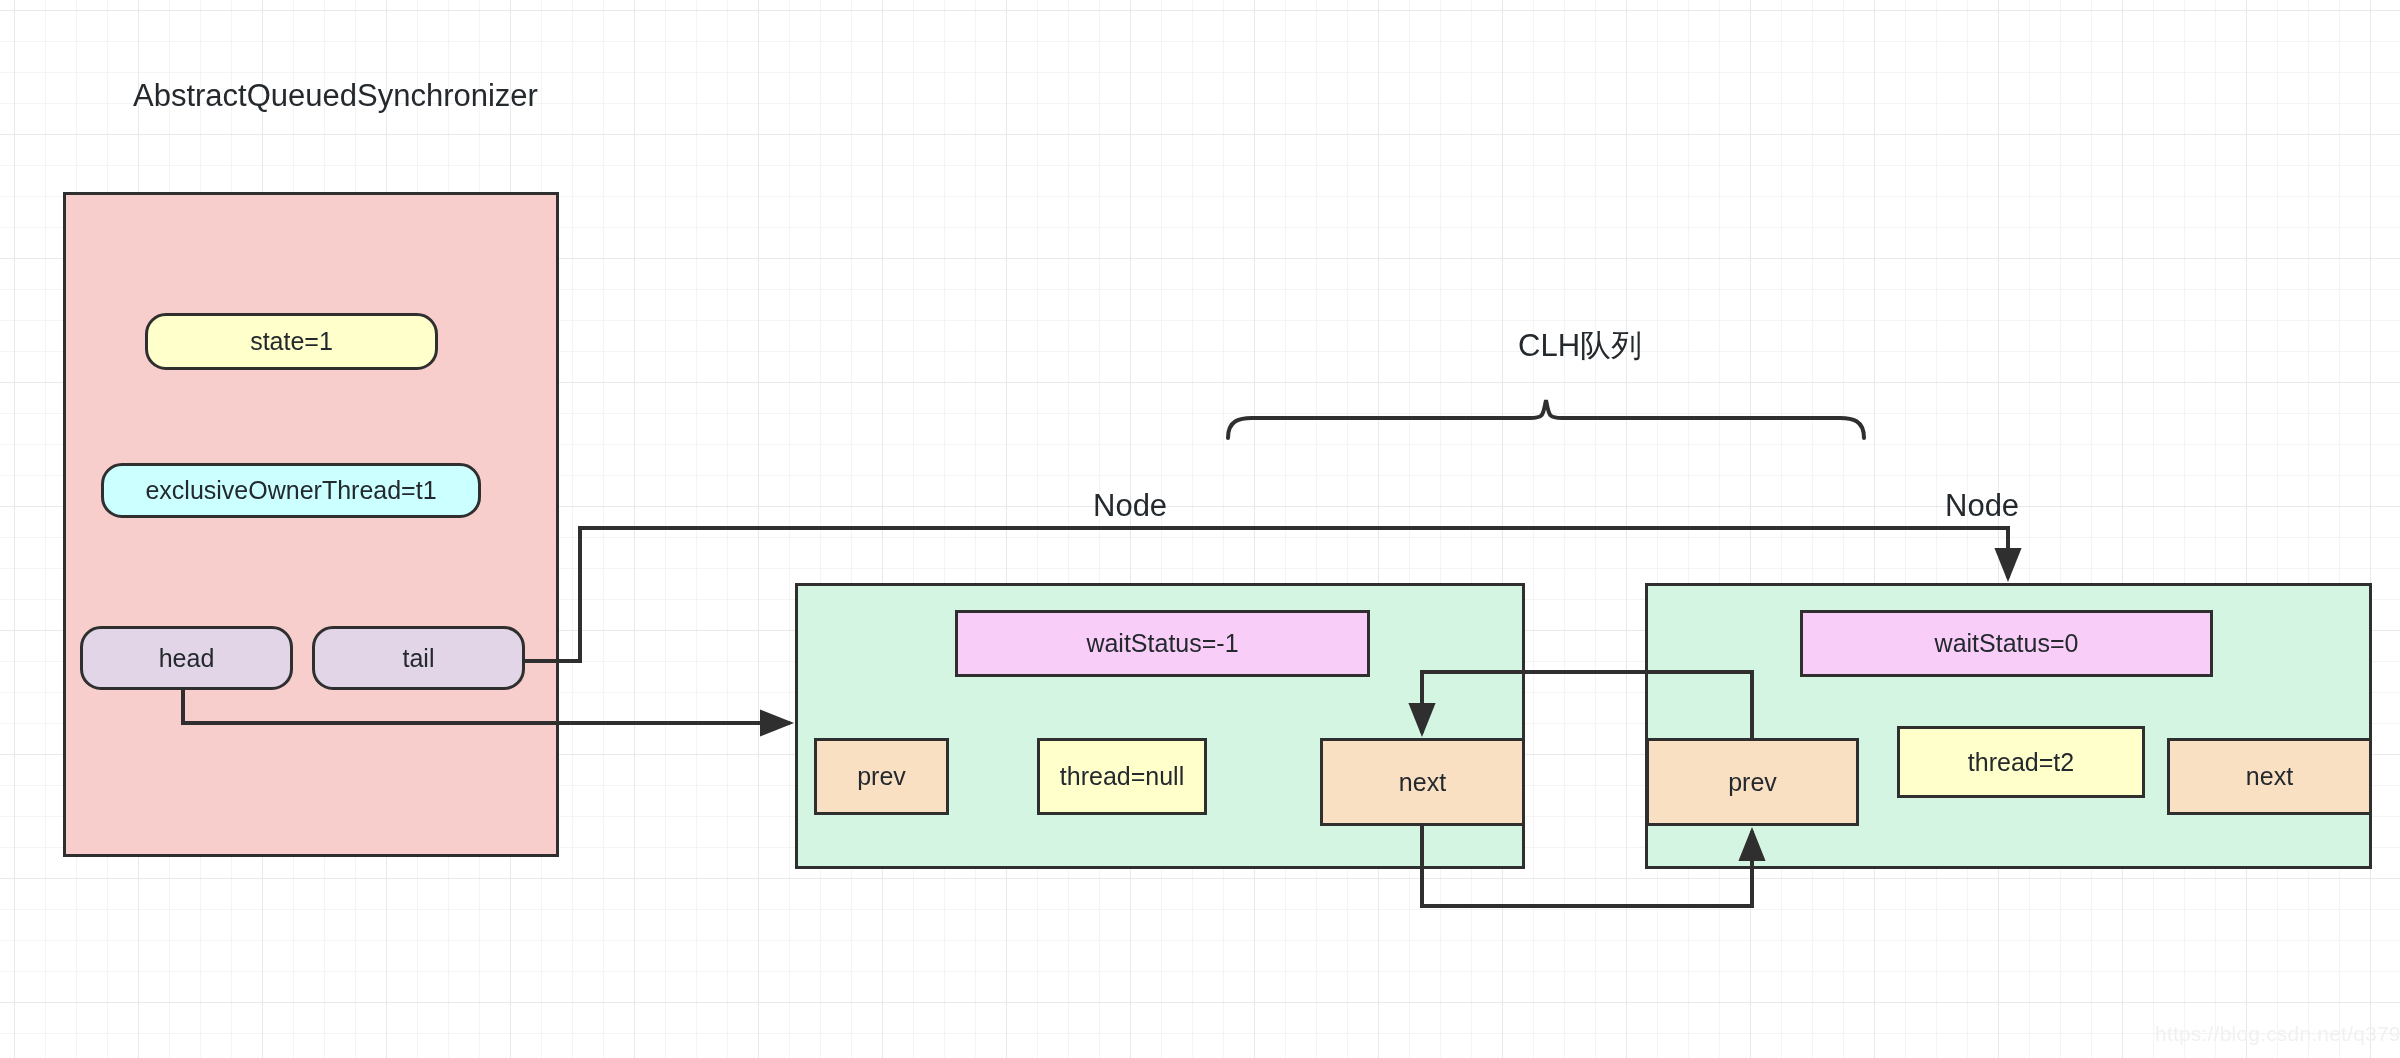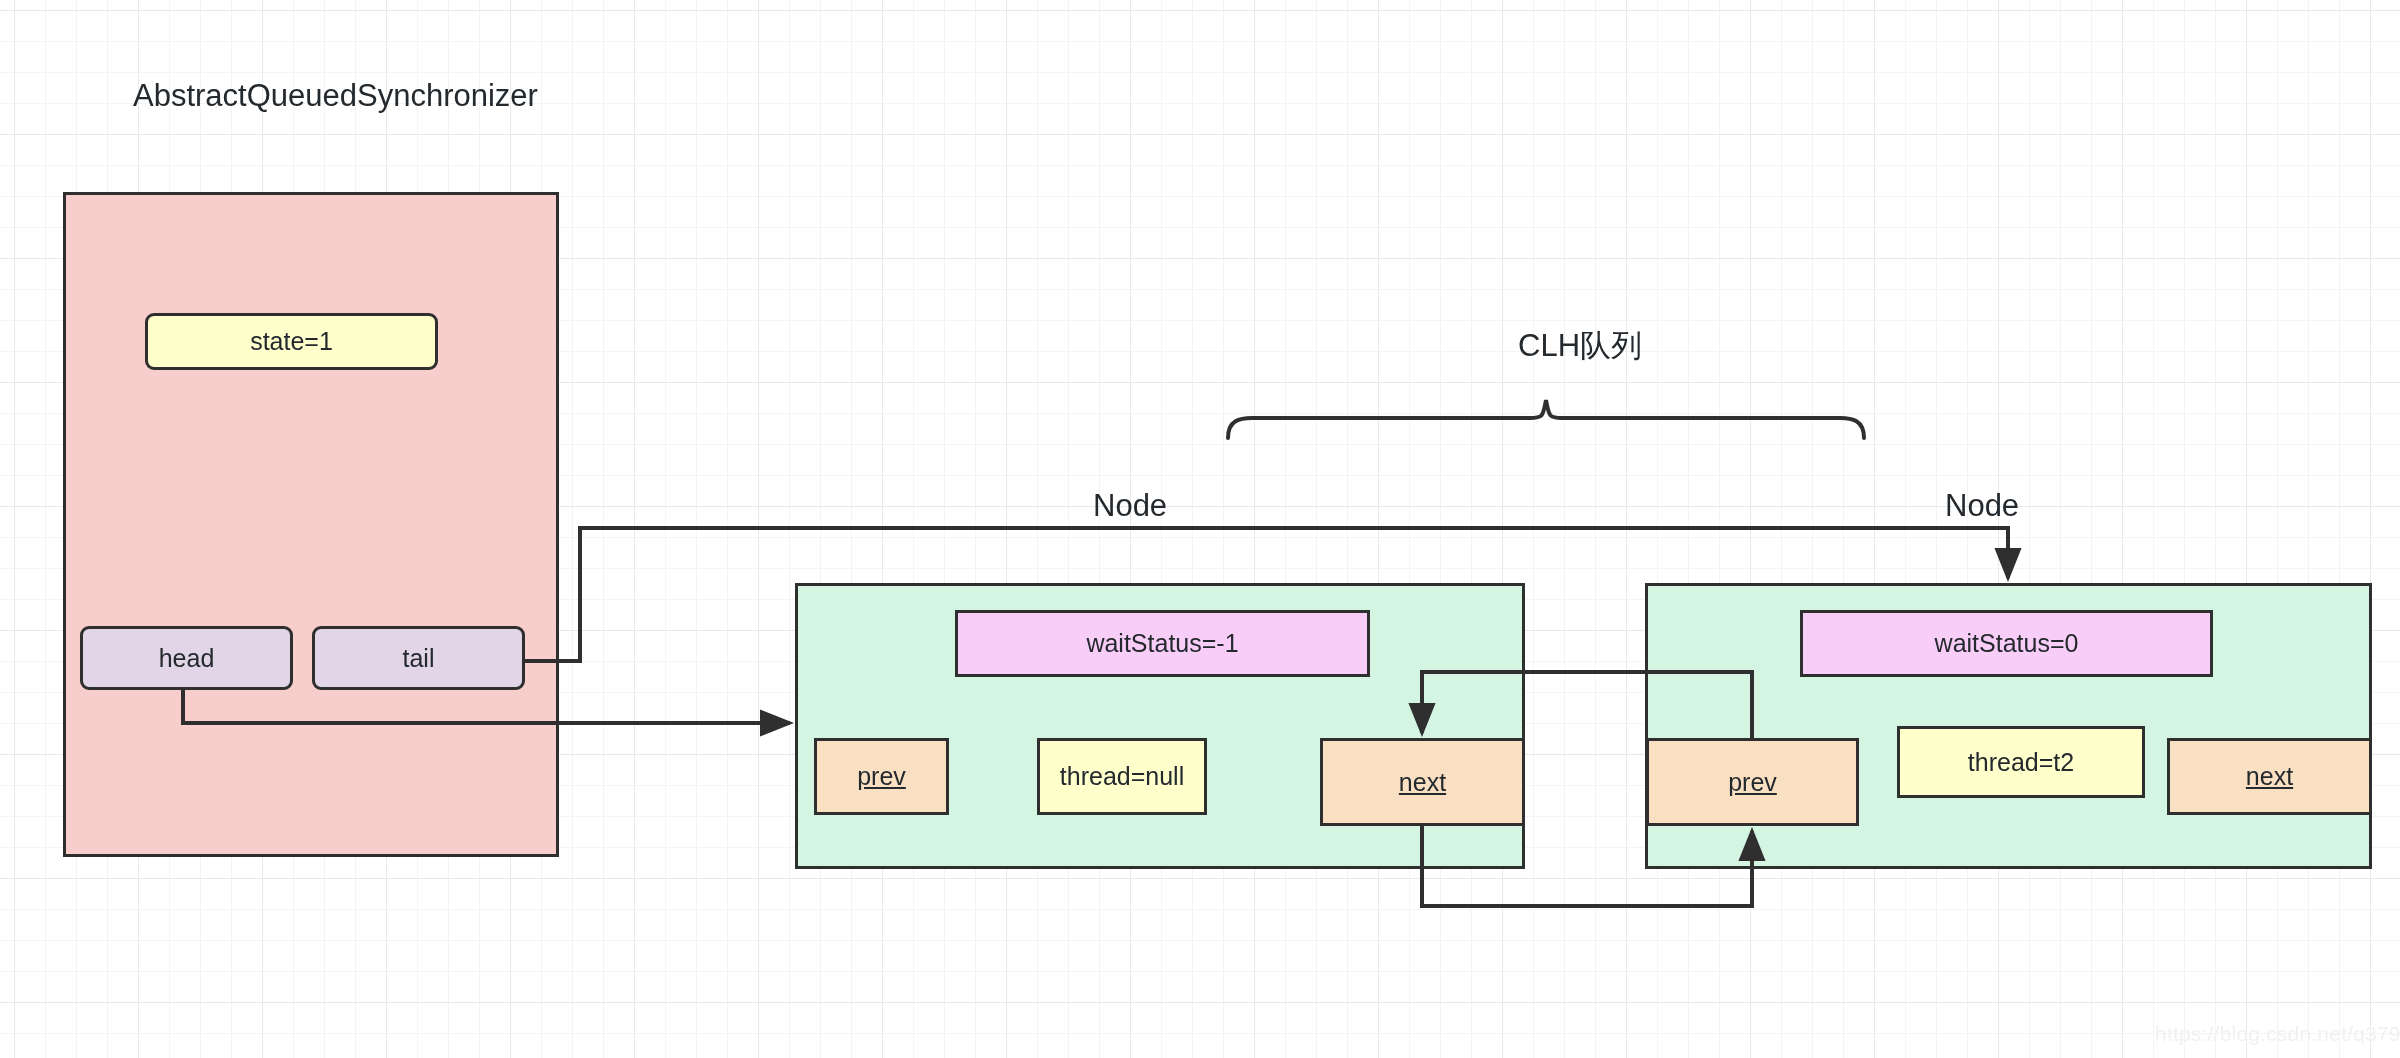--- a/index.html
+++ b/index.html
@@ -41,21 +41,21 @@
   #aqs-box {
     left: 63px; top: 192px;
     width: 496px; height: 665px;
     background: #f8cecc;
     border: 3px solid #2f2f2f;
   }
 
   
   .rbox {
     border: 3px solid #2f2f2f;
-    border-radius: 9px;
+    border-radius: 21px;
     display: flex;
     align-items: center;
     justify-content: center;
     font-size: 25px;
     color: #24292e;
     white-space: nowrap;
     text-align: right;
   }
   #state-box {
     left: 145px; top: 313px;
@@ -89,21 +89,21 @@
   .field {
     border: 3px solid #2f2f2f;
     display: flex;
     align-items: center;
     justify-content: center;
     font-size: 25px;
     color: #24292e;
     white-space: nowrap;
   }
   .ws   { background: #f8cdf8; }
-  .ptr  { background: #fae0c3; text-decoration: underline; }
+  .ptr  { background: #fae0c3; }
   .thr  { background: #ffffcc; }
 
   
   #n1-ws    { left: 955px;  top: 610px; width: 415px; height: 67px; }
   #n1-prev  { left: 814px;  top: 738px; width: 135px; height: 77px; }
   #n1-thread{ left: 1037px; top: 738px; width: 170px; height: 77px; }
   #n1-next  { left: 1320px; top: 738px; width: 205px; height: 88px; }
 
   
   #n2-ws    { left: 1800px; top: 610px; width: 413px; height: 67px; }
@@ -132,20 +132,21 @@
 </head>
 <body>
 
 <div id="canvas">
 
   <div class="abs txt-plain" id="aqs-title">AbstractQueuedSynchronizer</div>
 
   <div class="abs" id="aqs-box"></div>
 
   <div class="abs rbox" id="state-box">state=1</div>
+  <div class="abs rbox" id="owner-box">exclusiveOwnerThread=t1</div>
   <div class="abs rbox" id="tail-box">tail</div>
   <div class="abs rbox" id="head-box">head</div>
 
   <div class="abs txt-plain" id="clh-label">CLH队列</div>
 
   <div class="abs txt-plain" id="node1-label">Node</div>
   <div class="abs txt-plain" id="node2-label">Node</div>
 
   <div class="abs node-box" id="node1"></div>
   <div class="abs field ws" id="n1-ws">waitStatus=-1</div>

